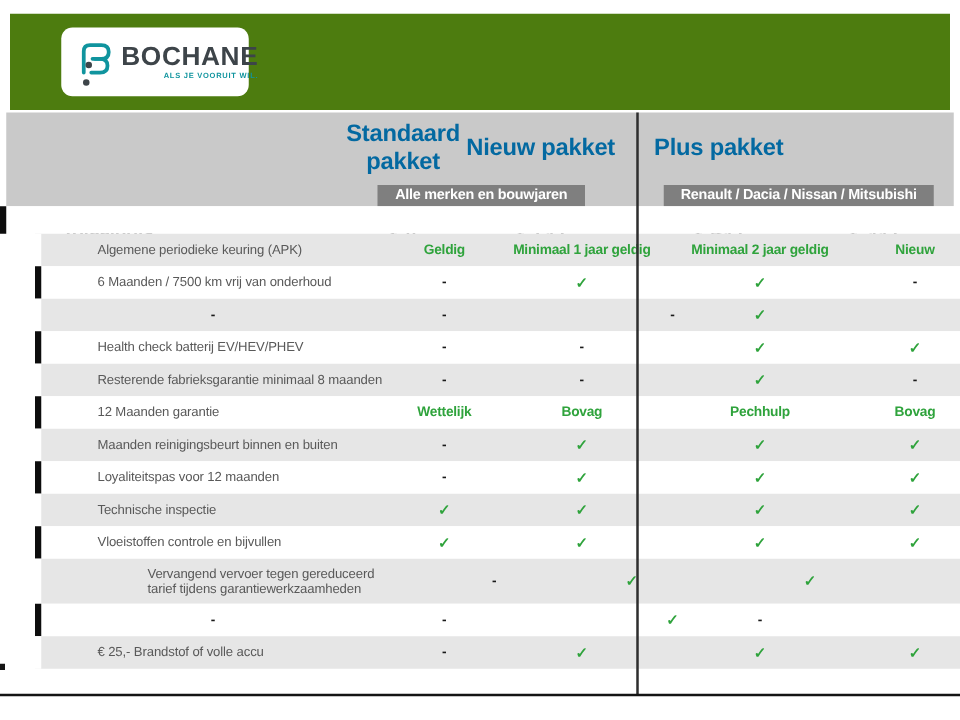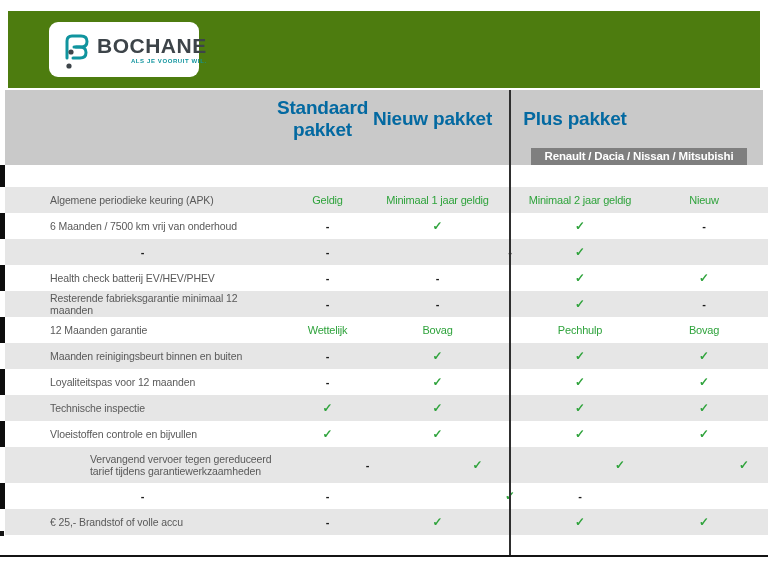--- a/index.html
+++ b/index.html
@@ -62,33 +62,33 @@
   }
   .sub-row { height:11px; margin-top:2px; }
   .sublabel { font-size:7px; font-weight:bold; color:#878787; letter-spacing:-0.1px; }
   .total-row { margin-top:1px; }
   .total-label { font-size:15px; font-weight:bold; color:#0d0d0d; padding-left:45px; letter-spacing:-0.2px; }
   .price { font-size:15px; font-weight:bold; color:#0d0d0d; }
 
   
   .rows-area { position:absolute; left:0; right:0; top:165px; }
   .gap-row { height:22px; background:#ffffff; border-left:5px solid #0d0d0d; }
-  .row { min-height:26px; border-left:5px solid #15803d; }
+  .row { min-height:26px; border-left:5px solid #15803d;margin-left:28px; }
   .row.gray { background:#e6e6e6; border-left-color:#ffffff; }
   .row.white { background:#ffffff; border-left-color:#0d0d0d; }
   .row.tall { min-height:36px;padding-left:40px; }
   .row-label {
     font-size:10.5px; color:#595959; padding-left:45px; line-height:12px;
     letter-spacing:-0.1px;
   }
   .row.tall .row-label { max-width:245px; }
   .val { font-size:11px; line-height:13px; }
   .val.check { color:#2fa33c; font-weight:bold; font-size:12px; }
   .val.dash { color:#1a1a1a; font-weight:bold; font-size:11px; }
-  .val.tag { color:#2fa33c; font-weight:normal; letter-spacing:-0.2px; }
+  .val.tag { color:#2fa33c; font-weight:bold; letter-spacing:-0.2px; }
 
   
   .v-divider { position:absolute; left:509px; top:90px; width:2px; height:466px; background:#2e2e2e; }
   .bottom-line { position:absolute; left:0; right:0; top:555px; height:2px; background:#141414; }
   .bl-mark { position:absolute; left:0; top:531px; width:4px; height:5px; background:#141414; }
 </style>
 </head>
 <body>
 
 <div class="page">
@@ -111,20 +111,21 @@
   <div class="band">
     <div class="grid">
       <div></div>
       <div class="cell-center pakket-header">Standaard pakket</div>
       <div class="cell-center pakket-header">Nieuw pakket</div>
       <div></div>
       <div class="cell-center pakket-header">Plus pakket</div>
     </div>
     <div class="grid badge-row">
       <div></div>
+      <div class="badge-span"><span class="badge">Alle merken en bouwjaren</span></div>
       <div></div>
       <div class="badge-span2"><span class="badge">Renault / Dacia / Nissan / Mitsubishi</span></div>
     </div>
     <div class="grid sub-row">
       <div></div>
         <div></div>
         <div></div>
         <div></div>
       <div class="cell-center sublabel">Auto's tot 1 jaar oud en 20.000 km</div>
       <div class="cell-center sublabel">Auto's tot 5 jaar oud en 100.000 km</div>
@@ -171,21 +172,21 @@
     <div class="row rowgrid white">
       <div class="row-label">Health check batterij EV/HEV/PHEV</div>
       <div class="cell-center val c1 dash">-</div>
       <div class="cell-center val c2 dash">-</div>
       <div></div>
       <div class="cell-center val c3 check">✓</div>
       <div class="cell-center val c4 check">✓</div>
     </div>
 
     <div class="row rowgrid gray">
-      <div class="row-label">Resterende fabrieksgarantie minimaal 12 maanden</div>
+      <div class="row-label">Resterende fabrieksgarantie minimaal 8 maanden</div>
       <div class="cell-center val c1 dash">-</div>
       <div class="cell-center val c2 dash">-</div>
       <div></div>
       <div class="cell-center val c3 check">✓</div>
       <div class="cell-center val c4 dash">-</div>
     </div>
 
     <div class="row rowgrid white">
       <div class="row-label">12 Maanden  garantie</div>
       <div class="cell-center val c1 tag">Wettelijk</div>

